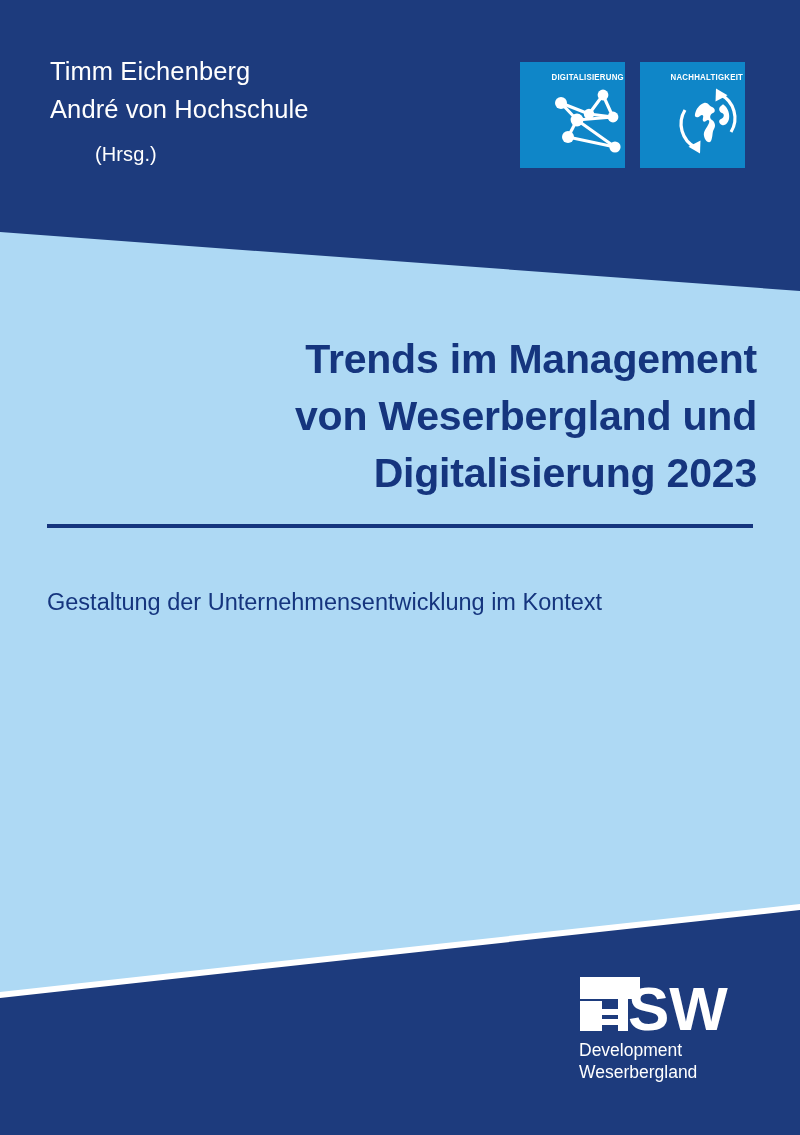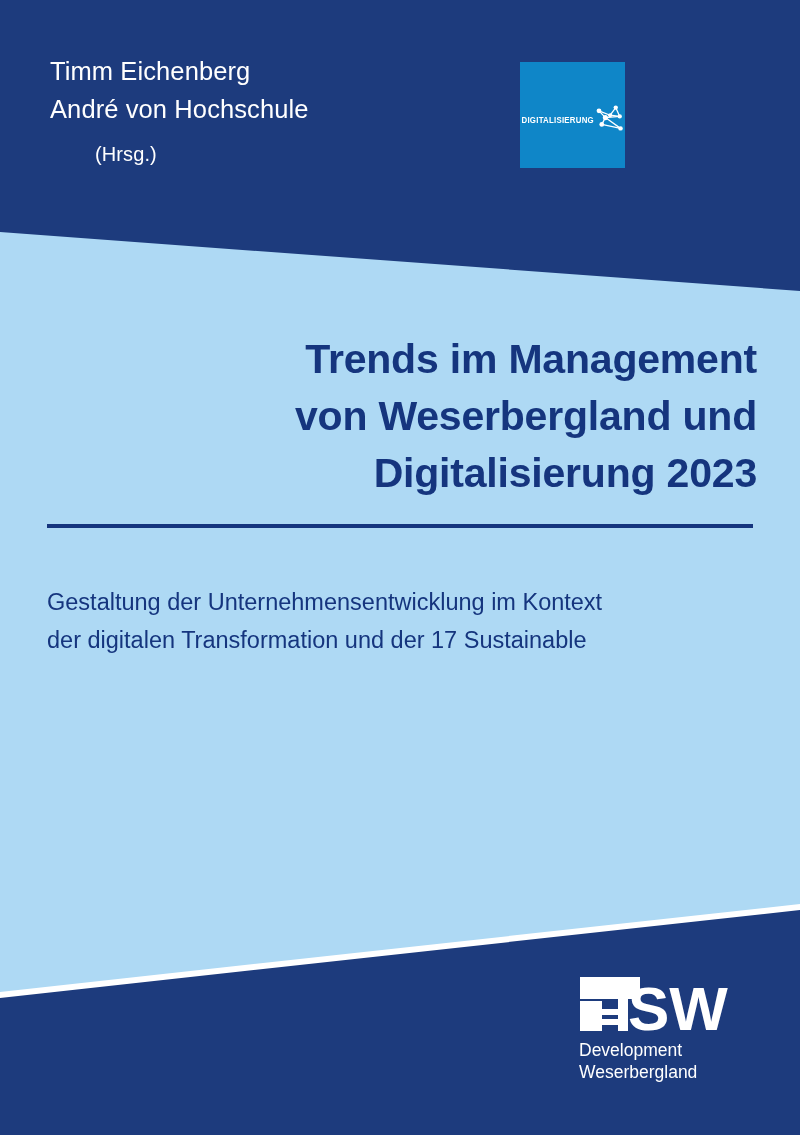--- a/index.html
+++ b/index.html
@@ -53,22 +53,22 @@
     top: 62px;
     display: flex;
     gap: 15px;
   }
   .badge {
     width: 105px;
     height: 106px;
     background: #0f86c8;
     position: relative;
     display: flex;
-    flex-direction: row;
-    align-items: center;
+    flex-direction: column;
+    align-items: flex-end;
   }
   .badge-label {
     color: #ffffff;
     font-size: 8.2px;
     font-weight: 700;
     letter-spacing: 0.25px;
     margin-top: 12px;
     text-align: center;
     line-height: 1;
     white-space: nowrap;
@@ -166,34 +166,48 @@
           <circle cx="52" cy="8" r="5.4"></circle>
           <circle cx="38" cy="27" r="5.2"></circle>
           <circle cx="62" cy="30" r="5.4"></circle>
           <circle cx="26" cy="33" r="6.4"></circle>
           <circle cx="17" cy="50" r="6"></circle>
           <circle cx="64" cy="60" r="5.6"></circle>
         </g>
       </svg>
     </div>
 
+    <div class="badge">
+      <div class="badge-label">NACHHALTIGKEIT</div>
+      <svg class="badge-art" width="74" height="68" viewBox="0 0 74 68">
+        <g fill="none" stroke="#ffffff" stroke-width="3.2">
+          <path d="M49.5 7.5 A26.5 26.5 0 0 1 60 45"></path>
+          <path d="M24.5 60.5 A26.5 26.5 0 0 1 14 23"></path>
+        </g>
+        <polygon points="45,1.5 56.5,8.2 44.5,14.5" fill="#ffffff"></polygon>
+        <polygon points="29,66.5 17.5,59.8 29.5,53.5" fill="#ffffff"></polygon>
+        <g fill="#ffffff">
+          <path d="M33 16 C28 18 25 22 24 27 C23 31 27 31 29 29 C31 27 33 28 32 31 C31 34 33 36 35 34 C37 32 39 33 38 36 C36 41 32 44 33 49 C34 54 38 57 40 54 C42 50 41 45 43 42 C45 39 44 35 41 33 C38 31 39 27 42 26 C45 25 44 21 41 20 C38 19 37 15 33 16 Z"></path>
+          <path d="M50 19 C47 21 48 25 51 26 C54 27 53 31 50 32 C47 33 48 37 51 38 C54 39 57 36 58 32 C59 27 57 21 53 18 C52 17 51 18 50 19 Z"></path>
+        </g>
+      </svg>
+    </div>
 
   </div>
 
   <div class="title">
     <span class="title-line">Trends im Management</span>
     <span class="title-line">von Weserbergland und</span>
     <span class="title-line">Digitalisierung 2023</span>
   </div>
 
   <div class="rule"></div>
 
   <div class="subtitle">
     <span class="subtitle-line">Gestaltung der Unternehmensentwicklung im Kontext</span>
-    <span class="subtitle-line">der digitalen Transformation und der 17 Sustainable</span>
   </div>
 
   <div class="logo">
     <svg class="logo-mark" width="168" height="58" viewBox="0 0 168 58">
 
       <rect x="2" y="2" width="60" height="22" fill="#ffffff"></rect>
       <rect x="2" y="26" width="22" height="30" fill="#ffffff"></rect>
       <rect x="2" y="34" width="44" height="6" fill="#ffffff"></rect>
       <rect x="2" y="44" width="44" height="6" fill="#ffffff"></rect>
       <rect x="40" y="2" width="10" height="54" fill="#ffffff"></rect>

